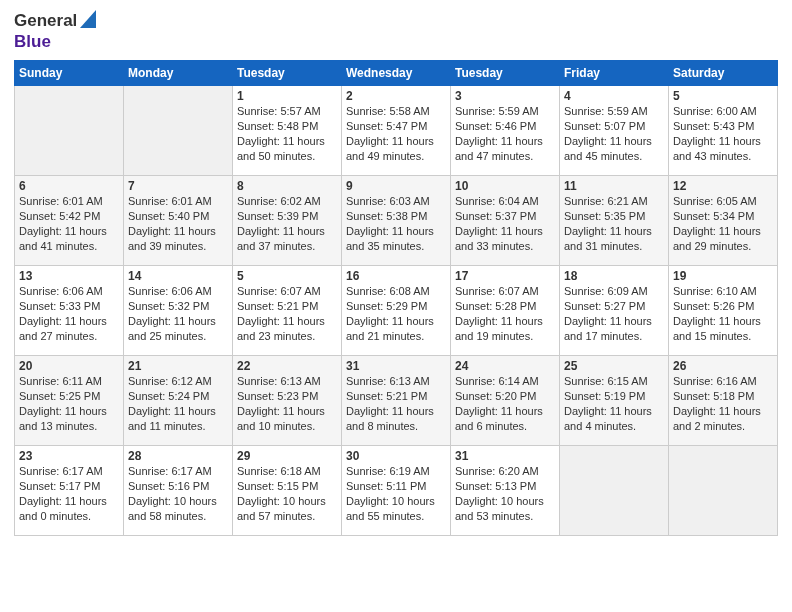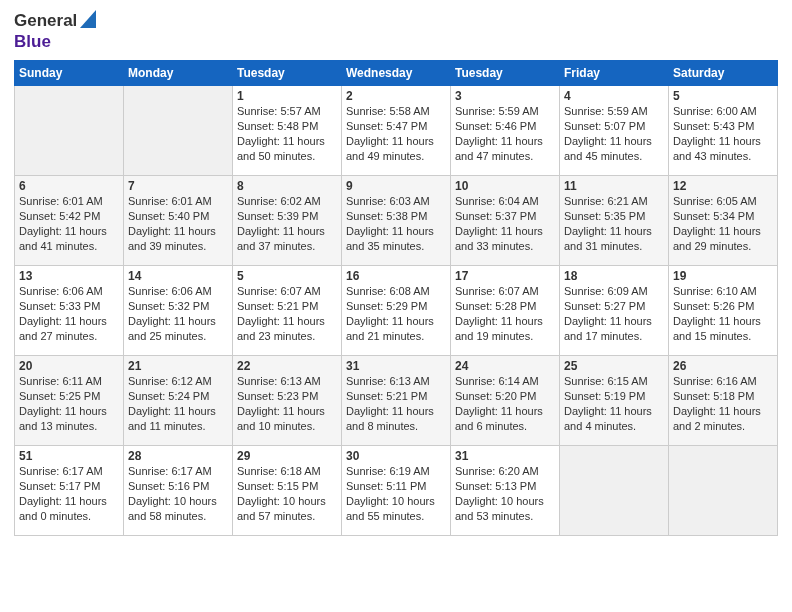--- a/index.html
+++ b/index.html
@@ -297,21 +297,21 @@
           </td>
           <td>
             <span class="day-number">26</span>
             <div class="day-info">Sunrise: 6:16 AM
 Sunset: 5:18 PM
 Daylight: 11 hours and 2 minutes.</div>
           </td>
         </tr>
         <tr>
           <td>
-            <span class="day-number">51</span>
+            <span class="day-number">23</span>
             <div class="day-info">Sunrise: 6:17 AM
 Sunset: 5:17 PM
 Daylight: 11 hours and 0 minutes.</div>
           </td>
           <td>
             <span class="day-number">28</span>
             <div class="day-info">Sunrise: 6:17 AM
 Sunset: 5:16 PM
 Daylight: 10 hours and 58 minutes.</div>
           </td>

